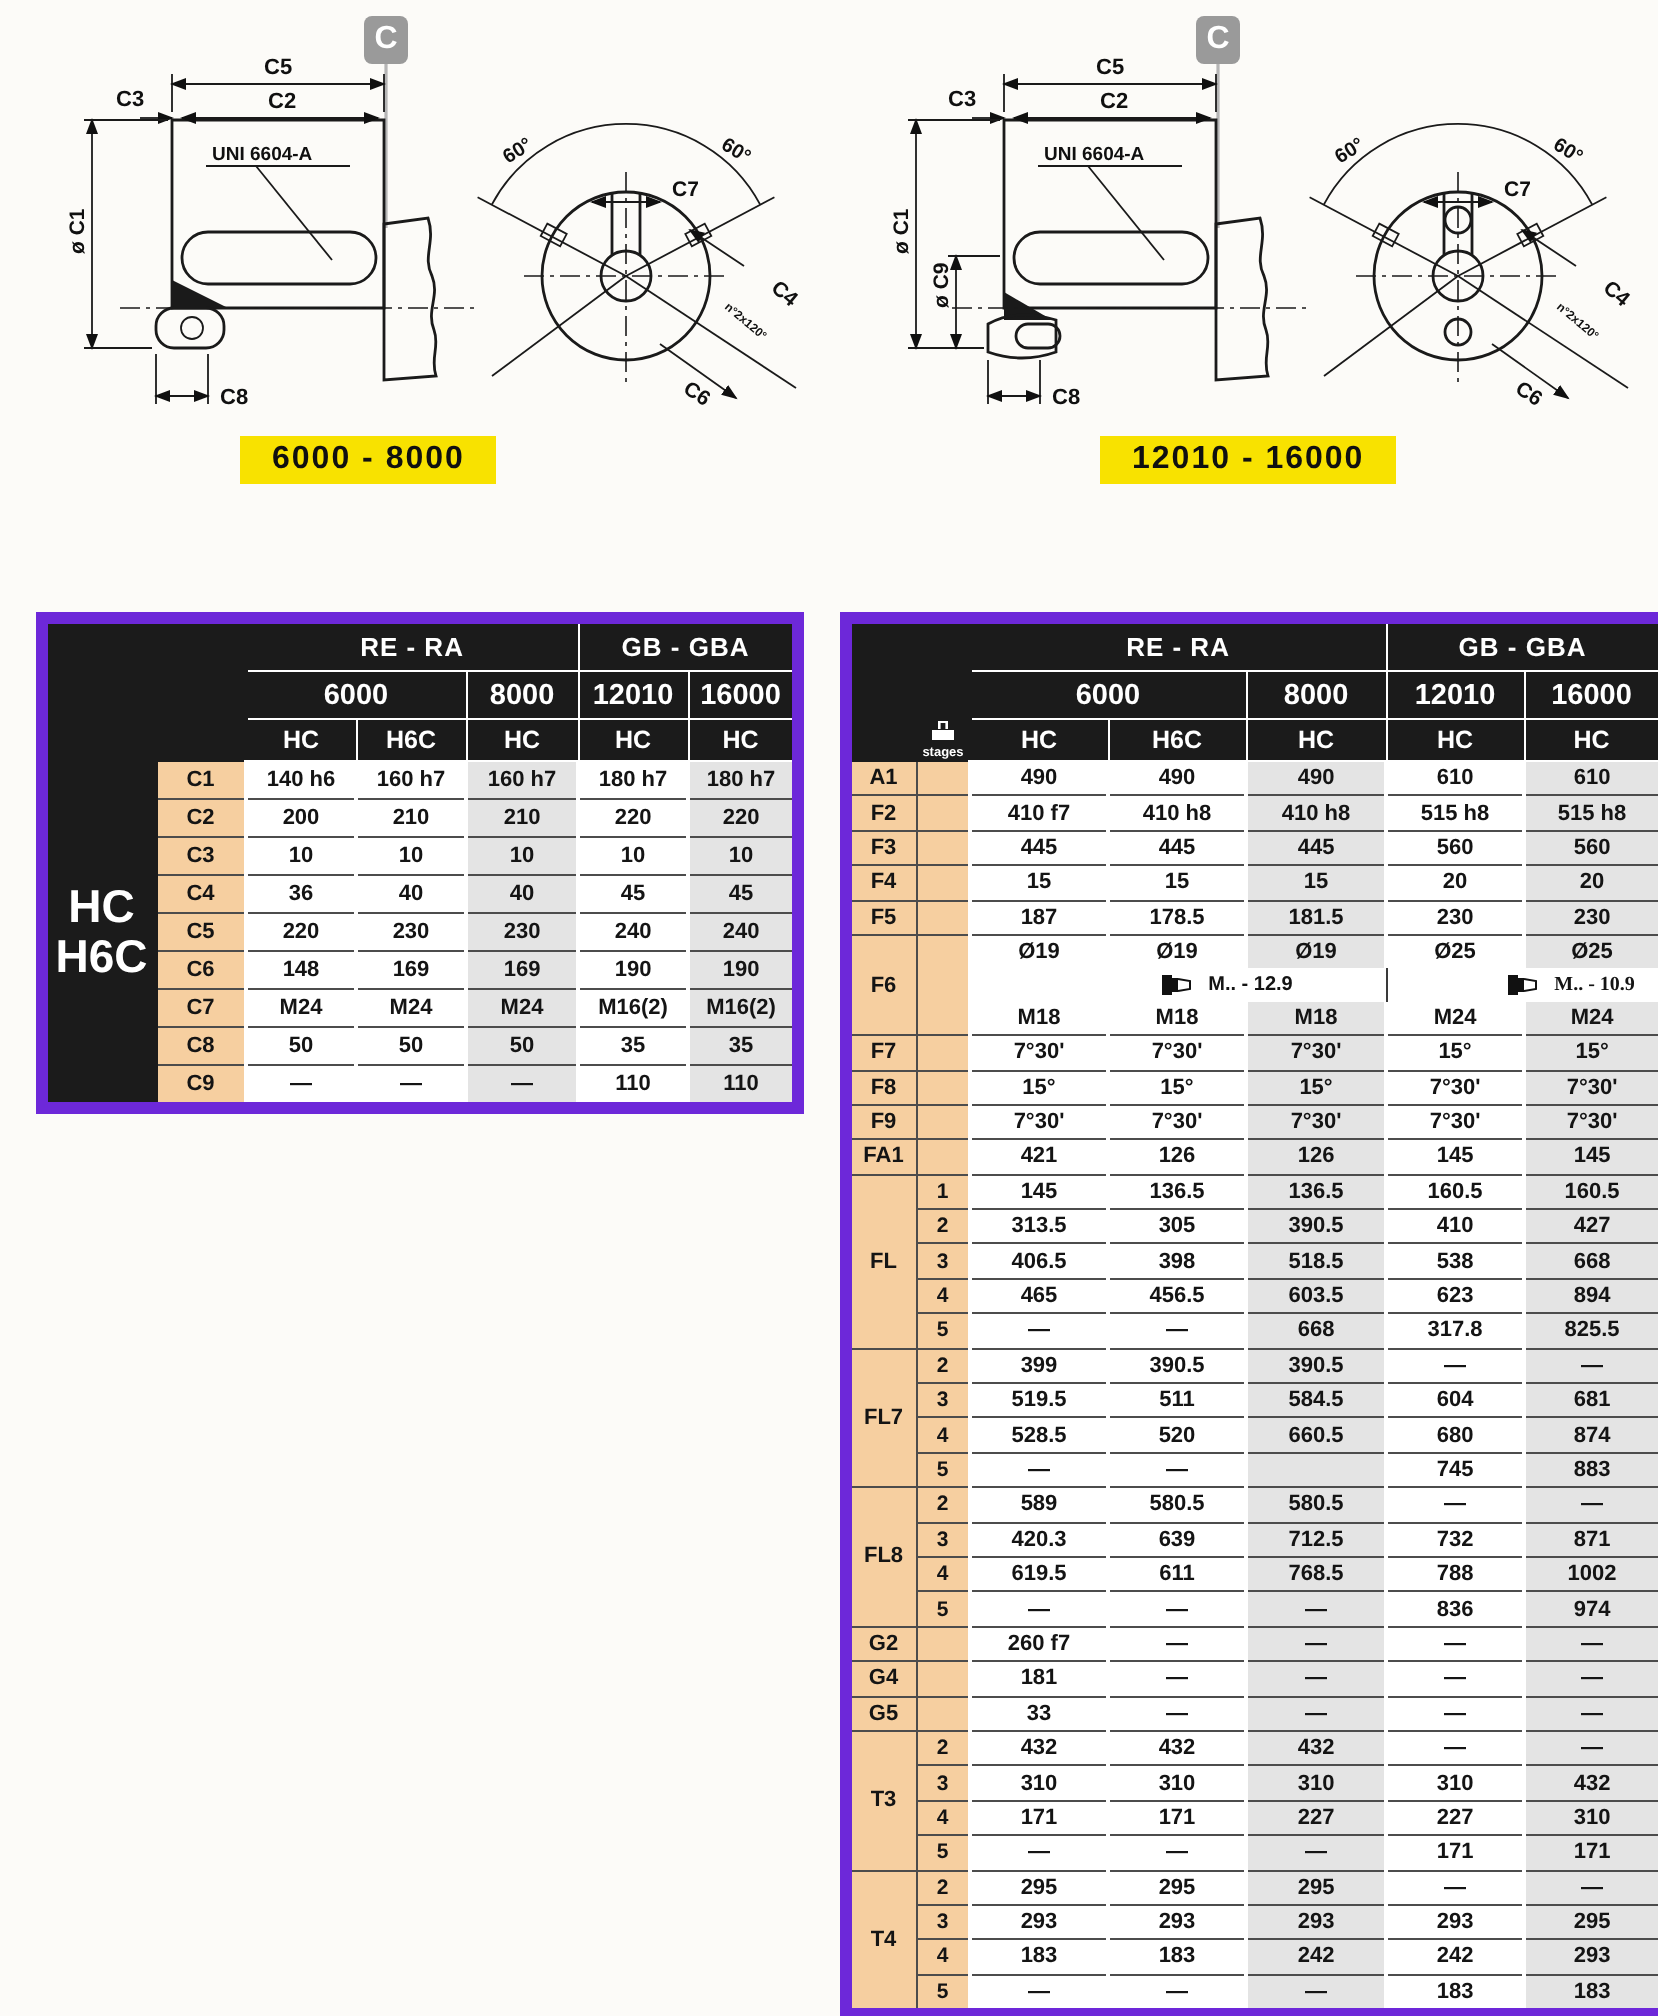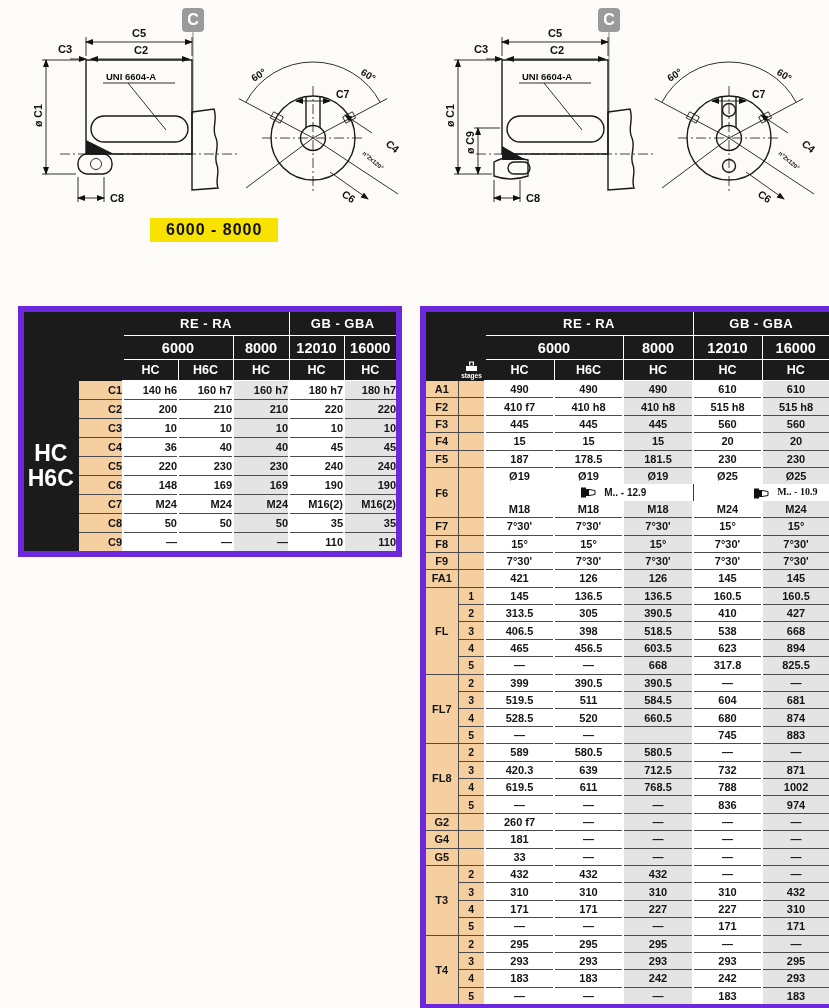--- a/index.html
+++ b/index.html
@@ -3,21 +3,21 @@
 <meta charset="utf-8">
 <style>
   html,body{margin:0;padding:0;}
   body{width:829px;height:1008px;background:#fcfbf8;font-family:"Liberation Sans",sans-serif;position:relative;overflow:hidden;}
   .dgroup{position:absolute;top:0;width:412px;height:296px;}
   .dgroup.dg-left{left:0;}
   .dgroup.dg-right{left:416px;}
   .c-tab{position:absolute;top:8px;left:182px;width:22px;height:24px;background:#9a9a9a;color:#fff;
          font-weight:bold;font-size:16px;line-height:24px;text-align:center;border-radius:4px;z-index:2;}
   .caption{position:absolute;top:218px;background:#f8e200;color:#101010;font-weight:bold;font-size:16px;
-           padding:3px 16px;letter-spacing:1px;white-space:nowrap;margin-left:30px;}
+           padding:3px 16px;letter-spacing:1px;white-space:nowrap;}
   .dg-left .caption{left:120px;}
   .dg-right .caption{left:134px;}
   svg.dwg{position:absolute;top:2px;left:0;}
   svg.dwg path,svg.dwg line,svg.dwg rect,svg.dwg circle{vector-effect:non-scaling-stroke;}
   svg .obj{stroke:#1a1a1a;stroke-width:1.4;fill:none;}
   svg .thin{stroke:#1a1a1a;stroke-width:0.9;fill:none;}
   svg .ctr{stroke:#1a1a1a;stroke-width:0.8;fill:none;stroke-dasharray:10 3 2 3;}
   svg .sec{stroke:#b5b5b5;stroke-width:1.6;fill:none;}
   svg text{font-family:"Liberation Sans",sans-serif;font-weight:bold;fill:#101010;}
 
@@ -31,21 +31,21 @@
   .h2{height:23px;font-size:14.5px;}
   .h3{height:20px;font-size:12.5px;}
   .stages-cell{background:#1b1b1b;color:#fff;border:1px solid #1b1b1b;font-size:6.5px;line-height:1;}
   .lbl{background:#f6cfa0;color:#141414;font-size:11px;border-top:1px solid #4c4c4c;border-right:1px solid #4c4c4c;}
   .stg{background:#f6cfa0;color:#141414;font-size:10.5px;border-top:1px solid #4c4c4c;border-right:1px solid #4c4c4c;}
   .val{font-size:11px;color:#141414;border-top:1px solid #4c4c4c;border-left:2px solid #fff;background:#fff;}
   .gray{background:#e4e4e4;}
   .nb{border-top:none !important;}
   .f6m{font-size:10px;padding-left:48px;}
   .f6m-r{border-left:1px solid #3a3a3a !important;font-family:Liberation Serif, serif;}
-  #left-table td.val,#left-table td.lbl{height:18px;text-align:right;}
+  #left-table td.val,#left-table td.lbl{height:18px;}
   #right-table td.val,#right-table td.lbl,#right-table td.stg{height:16.4px;}
   .group-block{background:#1b1b1b;color:#fff;font-size:23px;line-height:1.1;border:1px solid #1b1b1b;}
   .bolt-ic{display:inline-block;vertical-align:middle;margin-right:8px;}
 </style>
 </head>
 <body>
 
 <div class="dgroup dg-left">
   <div class="c-tab">C</div>
   <svg class="dwg" width="412" height="212" viewBox="0 0 412 212">
@@ -174,20 +174,21 @@
     <line class="thin" x1="296" y1="99" x2="330" y2="99" marker-start="url(#aRs)" marker-end="url(#aR)"></line>
     <text x="336" y="96" font-size="10.5">C7</text>
     <line class="thin" x1="313" y1="136" x2="398" y2="192"></line>
     <line class="thin" x1="313" y1="136" x2="246" y2="186"></line>
     <line class="thin" x1="345" y1="113" x2="372" y2="131" marker-start="url(#aRs)"></line>
     <text x="385" y="143" font-size="10.5" transform="rotate(40 385 143)">C4</text>
     <text x="362" y="152" font-size="6" transform="rotate(40 362 152)">n°2x120°</text>
     <line class="thin" x1="330" y1="170" x2="368" y2="197" marker-end="url(#aR)"></line>
     <text x="341" y="194" font-size="10.5" transform="rotate(33 341 194)">C6</text>
   </svg>
+  <div class="caption">12010 - 16000</div>
 </div>
 
 <table id="left-table">
   <colgroup>
       <col style="width:57px">
       <col style="width:45px">
       <col style="width:55px">
       <col style="width:55px">
       <col style="width:56px">
       <col style="width:55px">

